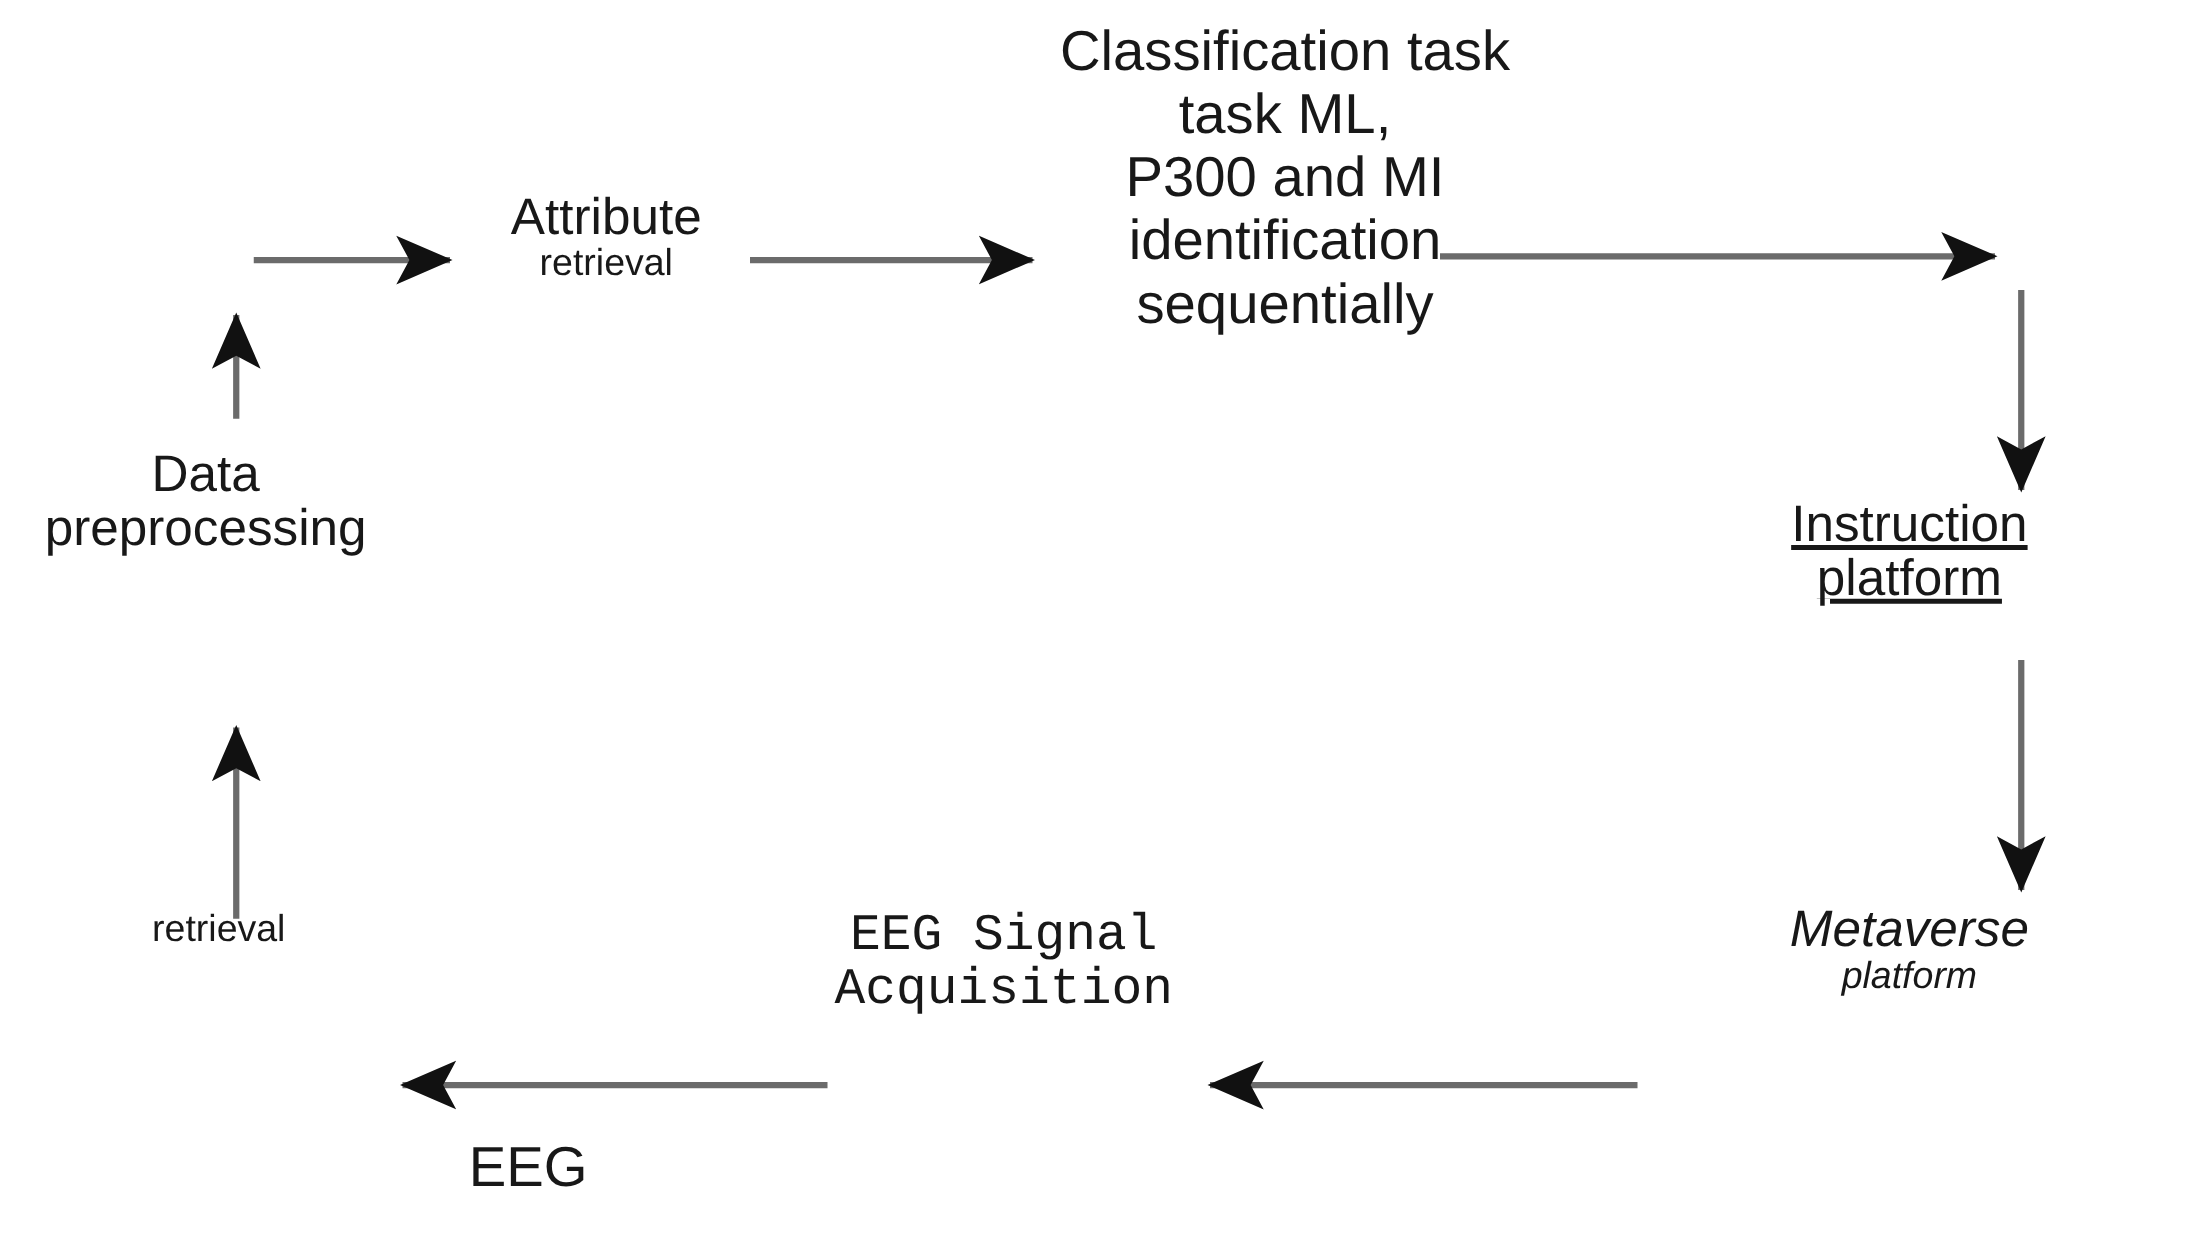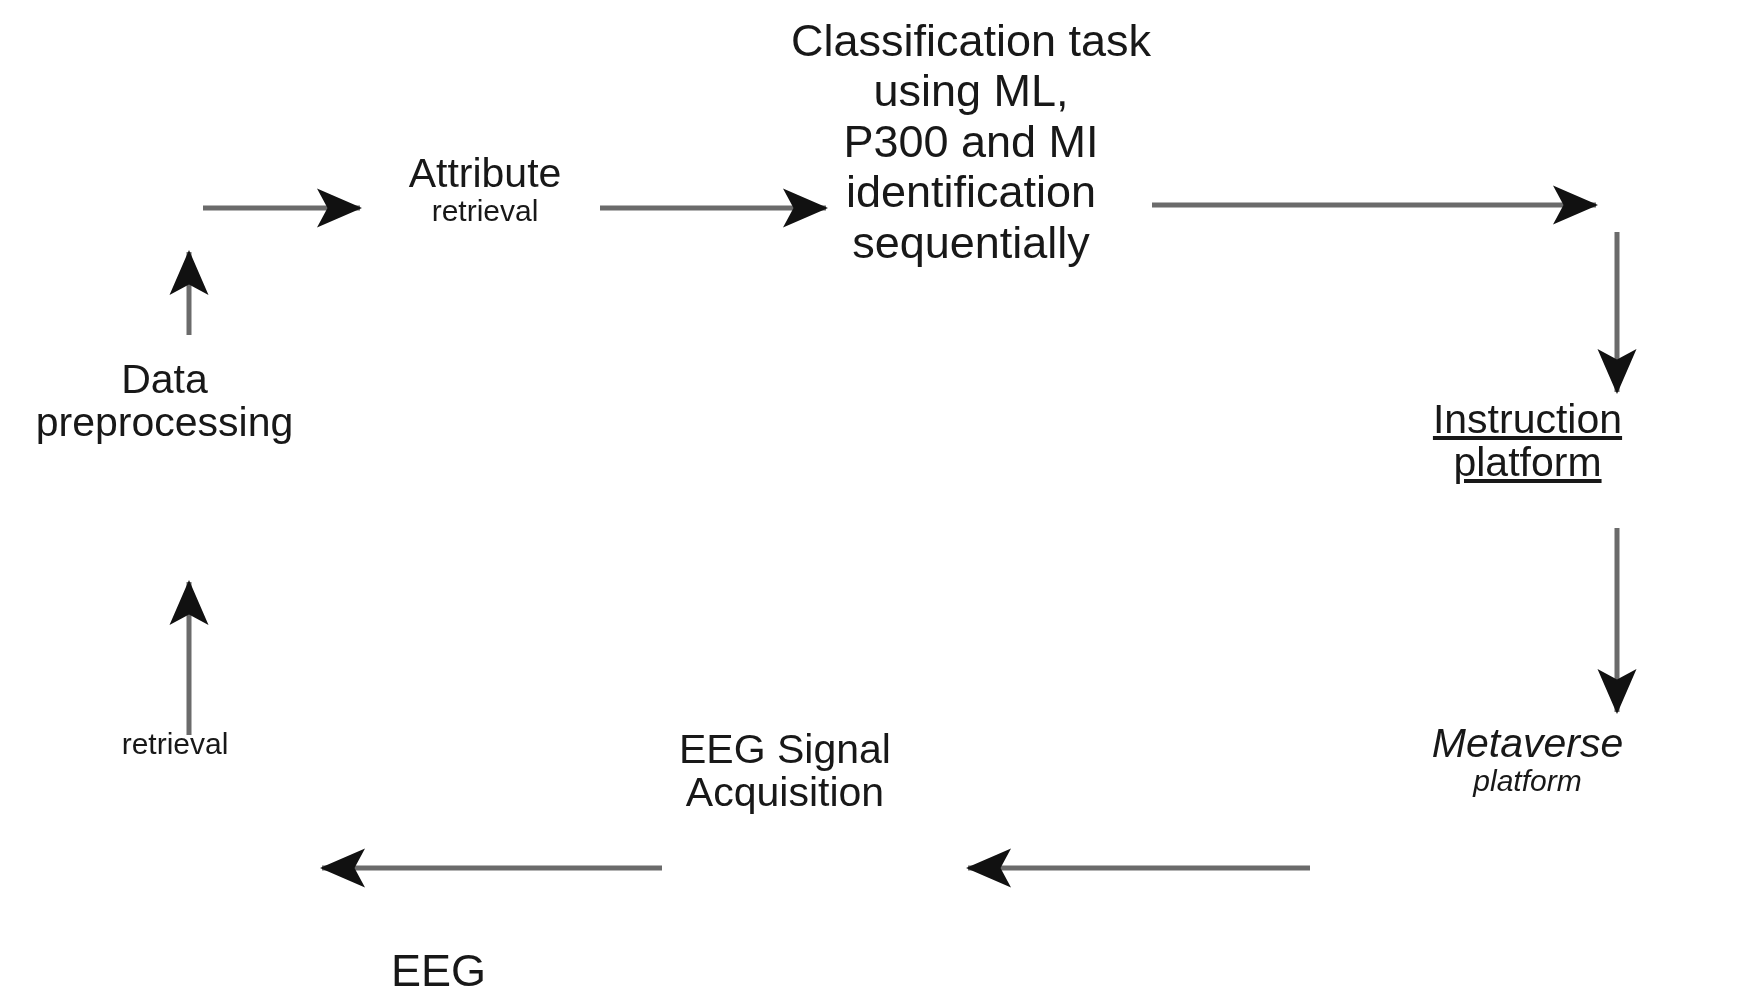--- a/index.html
+++ b/index.html
@@ -49,28 +49,28 @@
   }
   .edge-label {
     position: absolute;
     font-size: 45px;
     color: #181818;
     white-space: nowrap;
   }
 
   
   #node-attribute-retrieval { left: 380px; top: 152px; width: 210px; }
-  #node-classification      { left: 771px; top: 16px;  width: 400px; }
+  #node-classification      { left: 828px; top: 16px;  width: 400px; }
   #node-instruction-mapping { left: 1300px; top: 398px; width: 455px; text-decoration: underline; }
   #node-metaverse-platform  { left: 1300px; top: 722px; width: 455px; font-style: italic; }
-  #node-eeg-signal-acq      { left: 630px; top: 728px; width: 310px; }
+  #node-eeg-signal-acq      { left: 648px; top: 728px; width: 310px; font-family: Liberation Mono, monospace; }
   #node-signal-retrieval    { left: 60px;  top: 728px; width: 230px; }
   #node-data-preprocessing  { left: 2px;   top: 358px; width: 325px; }
 
-  #label-eeg { left: 375px; top: 945px; margin-left: 16px; }
+  #label-eeg { left: 375px; top: 908px; }
 </style>
 </head>
 <body>
 
 <div id="canvas">
 
   <svg id="arrow-layer" viewBox="0 0 1755 996" width="1755" height="996" xmlns="http://www.w3.org/2000/svg">
     <defs>
       <marker id="ah-right" markerWidth="10" markerHeight="10" refX="8.6" refY="4" orient="auto" markerUnits="strokeWidth">
         <path d="M0,0.1 L9,4 L0,7.9 L2.1,4 Z" fill="#111111"></path>
@@ -110,21 +110,21 @@
     <span class="big">preprocessing</span>
   </div>
 
   <div class="node" id="node-attribute-retrieval">
     <span class="big">Attribute</span>
     <span class="small">retrieval</span>
   </div>
 
   <div class="node multiline" id="node-classification">
     <span class="big">Classification task</span>
-    <span class="big">using ML,</span>
+    <span class="big">task ML,</span>
     <span class="big">P300 and MI</span>
     <span class="big">identification</span>
     <span class="big">sequentially</span>
   </div>
 
   <div class="node" id="node-instruction-mapping">
     <span class="big">Instruction</span>
     <span class="big">platform</span>
   </div>
 

